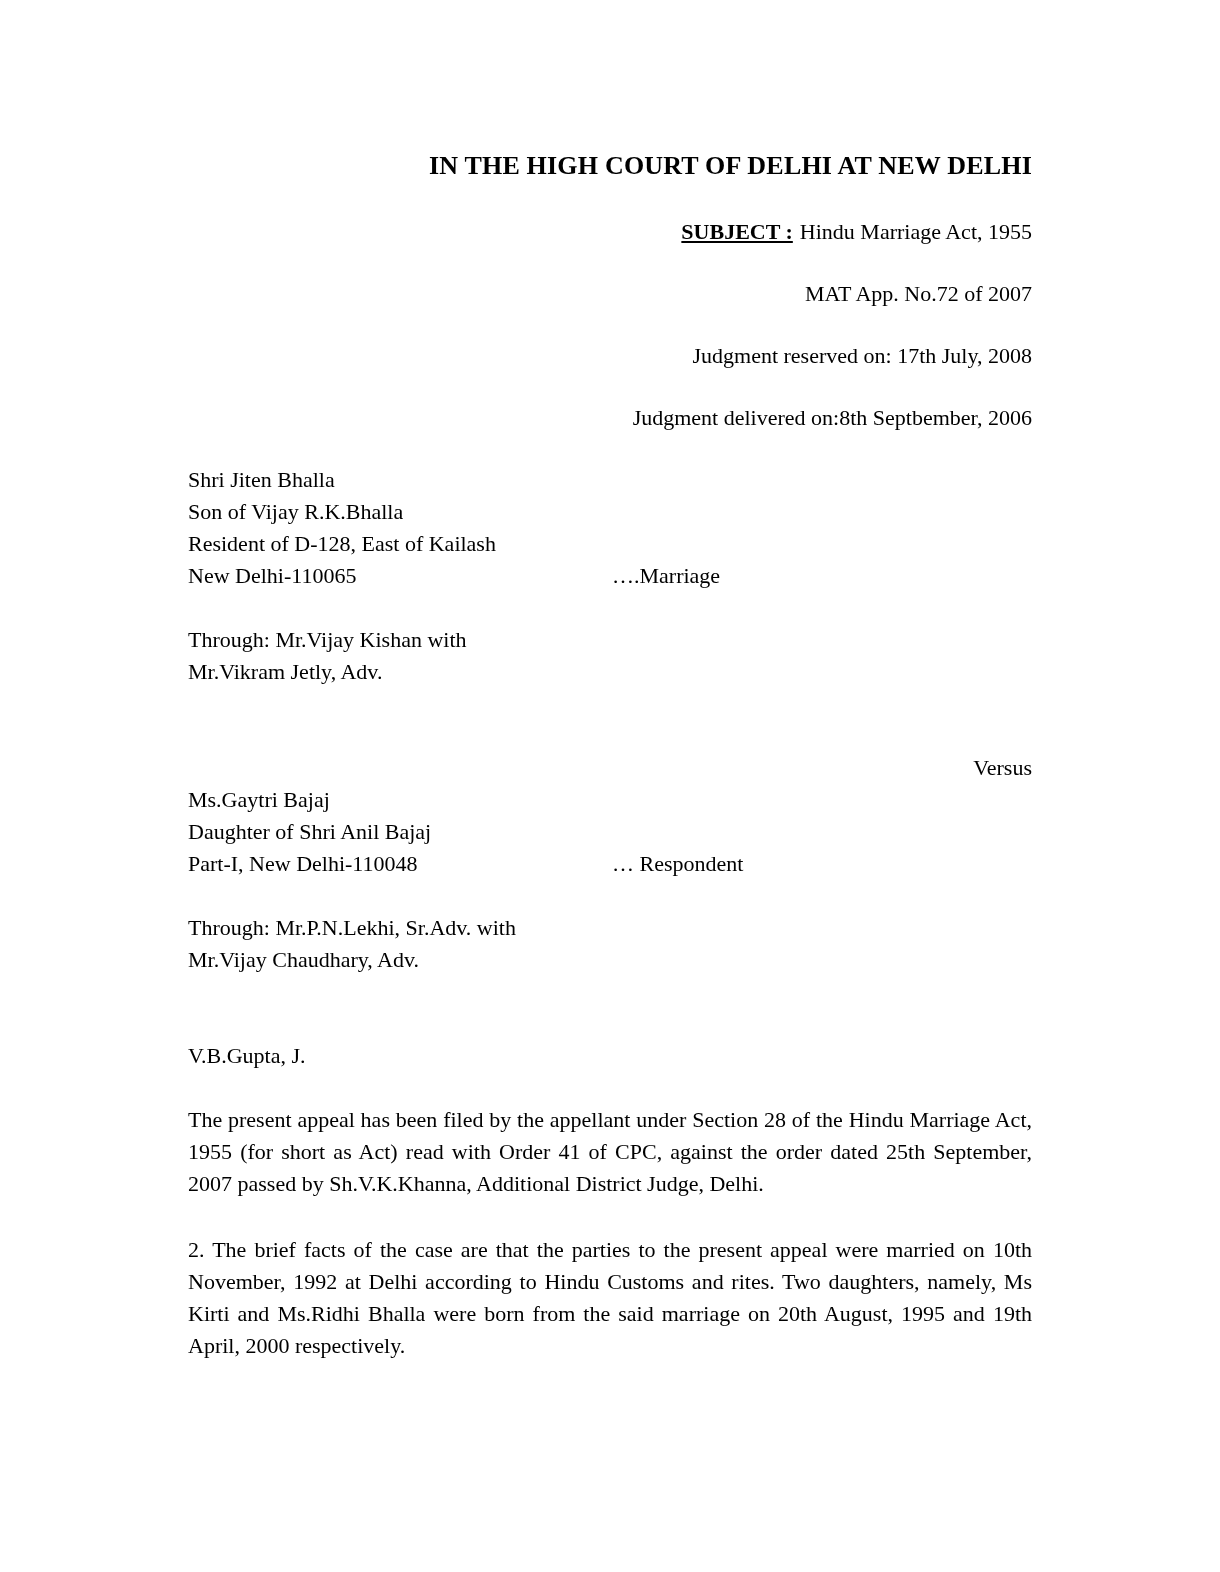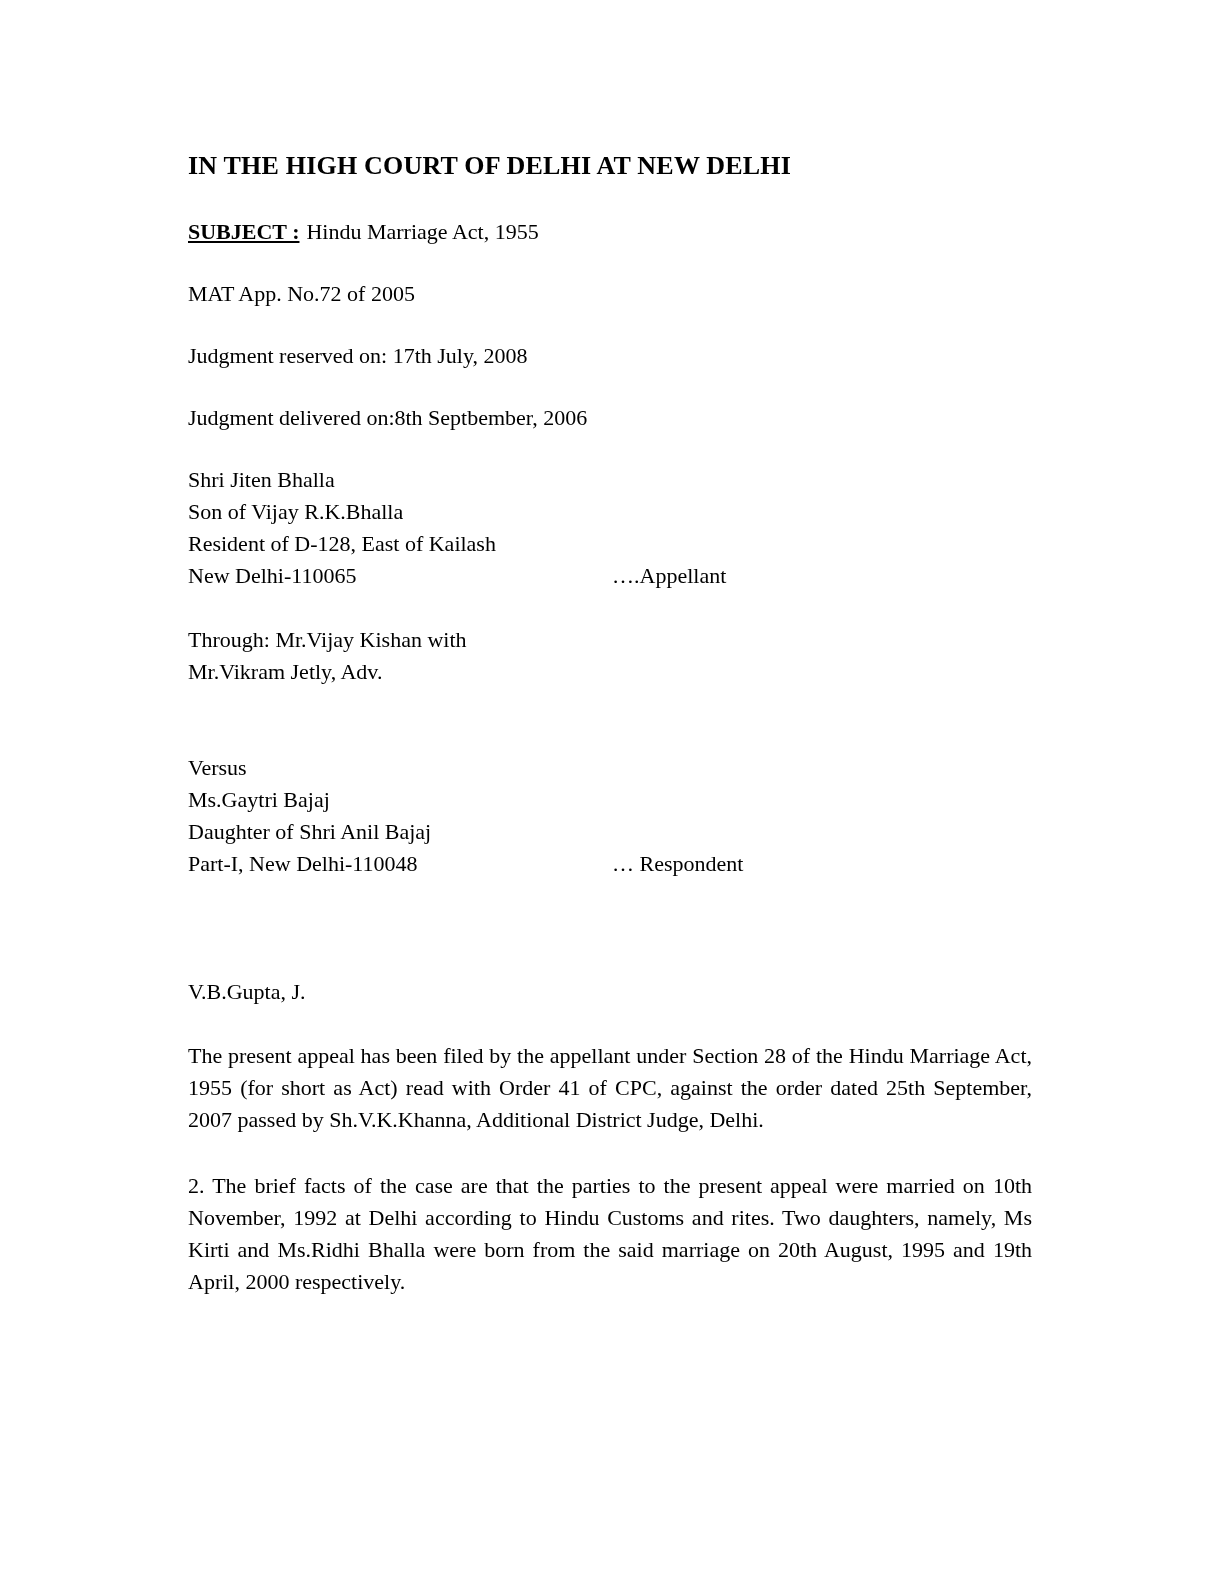--- a/index.html
+++ b/index.html
@@ -9,21 +9,21 @@
     height: 1572px;
     font-family: "Liberation Serif", "DejaVu Serif", serif;
     color: #000000;
     overflow: hidden;
   }
   .doc {
     padding: 150px 188px 0 188px;
     font-size: 22px;
     line-height: 32px;
   }
-  .center { text-align: left; }
+  .center { text-align: right; }
   .title {
     font-size: 26px;
     font-weight: bold;
     margin-bottom: 34px;
     letter-spacing: 0.2px;
   }
   .head-line { margin-bottom: 30px; }
   .subject-label { font-weight: bold; margin-right: 7px; text-decoration: underline; }
   .block { margin-bottom: 0; }
   .gap-1 { height: 32px; }
@@ -40,33 +40,33 @@
 <body>
 
 <div class="doc">
 
   <div class="title center">IN THE HIGH COURT OF DELHI AT NEW DELHI</div>
 
   <div class="center head-line">
     <span class="subject-label">SUBJECT :</span><span>Hindu Marriage Act, 1955</span>
   </div>
 
-  <div class="center head-line">MAT App. No.72 of 2005</div>
+  <div class="center head-line">MAT App. No.72 of 2007</div>
 
   <div class="center head-line">Judgment reserved on: 17th July, 2008</div>
 
   <div class="center head-line">Judgment delivered on:8th Septbember, 2006</div>
 
   <div class="block">
     <span class="line">Shri Jiten Bhalla</span>
     <span class="line">Son of Vijay R.K.Bhalla</span>
     <span class="line">Resident of D-128, East of Kailash</span>
     <div class="addr-row">
       <span class="addr-left">New Delhi-110065</span>
-      <span>….Appellant</span>
+      <span>….Marriage</span>
     </div>
   </div>
 
   <div class="gap-1"></div>
 
   <div class="block">
     <span class="line">Through: Mr.Vijay Kishan with</span>
     <span class="line">Mr.Vikram Jetly, Adv.</span>
   </div>
 
@@ -78,20 +78,24 @@
     <span class="line">Ms.Gaytri Bajaj</span>
     <span class="line">Daughter of Shri Anil Bajaj</span>
     <div class="addr-row">
       <span class="addr-left">Part-I, New Delhi-110048</span>
       <span>… Respondent</span>
     </div>
   </div>
 
   <div class="gap-1"></div>
 
+  <div class="block">
+    <span class="line">Through: Mr.P.N.Lekhi, Sr.Adv. with</span>
+    <span class="line">Mr.Vijay Chaudhary, Adv.</span>
+  </div>
 
   <div class="gap-2"></div>
 
   <div class="block">V.B.Gupta, J.</div>
 
   <div class="gap-1"></div>
 
   <div class="para">The present appeal has been filed by the appellant under Section 28 of the Hindu Marriage Act, 1955 (for short as Act) read with Order 41 of CPC, against the order dated 25th September, 2007 passed by Sh.V.K.Khanna, Additional District Judge, Delhi.</div>
 
   <div class="para">2. The brief facts of the case are that the parties to the present appeal were married on 10th November, 1992 at Delhi according to Hindu Customs and rites. Two daughters, namely, Ms Kirti and Ms.Ridhi Bhalla were born from the said marriage on 20th August, 1995 and 19th April, 2000 respectively.</div>

